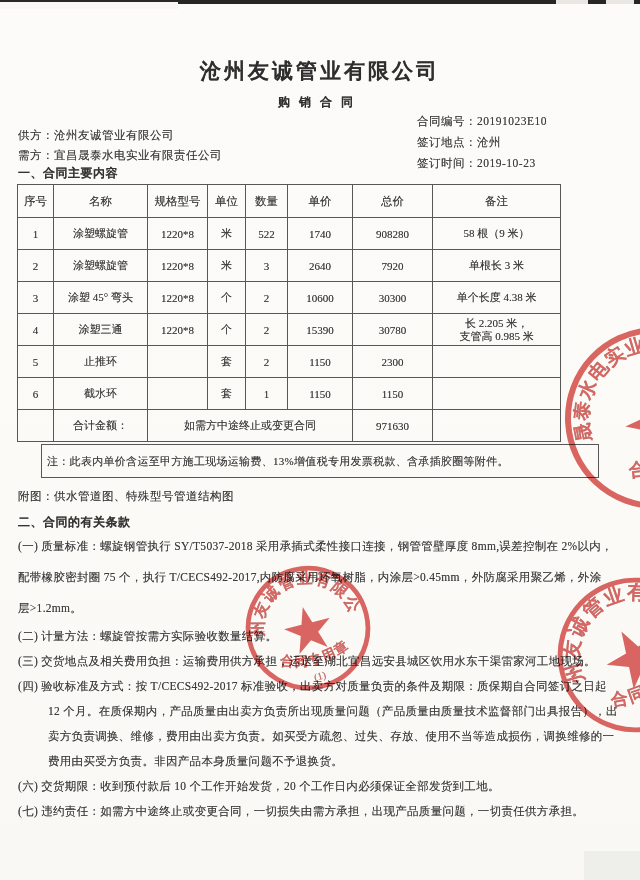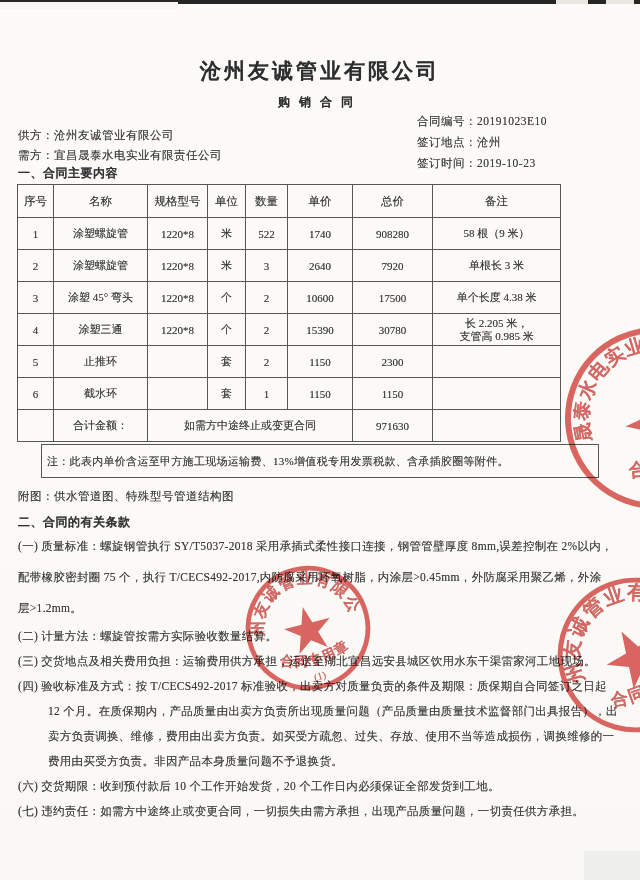--- a/index.html
+++ b/index.html
@@ -131,21 +131,21 @@
           <td>7920</td>
           <td class="remark">单根长 3 米</td>
         </tr>
         <tr>
           <td>3</td>
           <td>涂塑 45° 弯头</td>
           <td>1220*8</td>
           <td>个</td>
           <td>2</td>
           <td>10600</td>
-          <td>17500</td>
+          <td>30300</td>
           <td class="remark">单个长度 4.38 米</td>
         </tr>
         <tr>
           <td>4</td>
           <td>涂塑三通</td>
           <td>1220*8</td>
           <td>个</td>
           <td>2</td>
           <td>15390</td>
           <td>30780</td>

